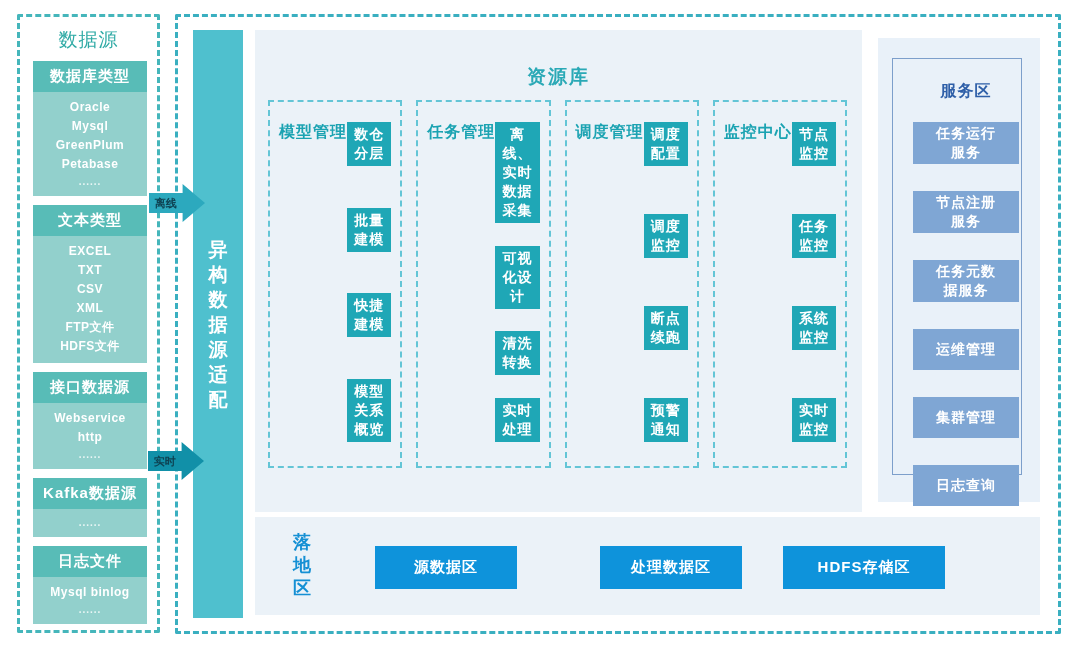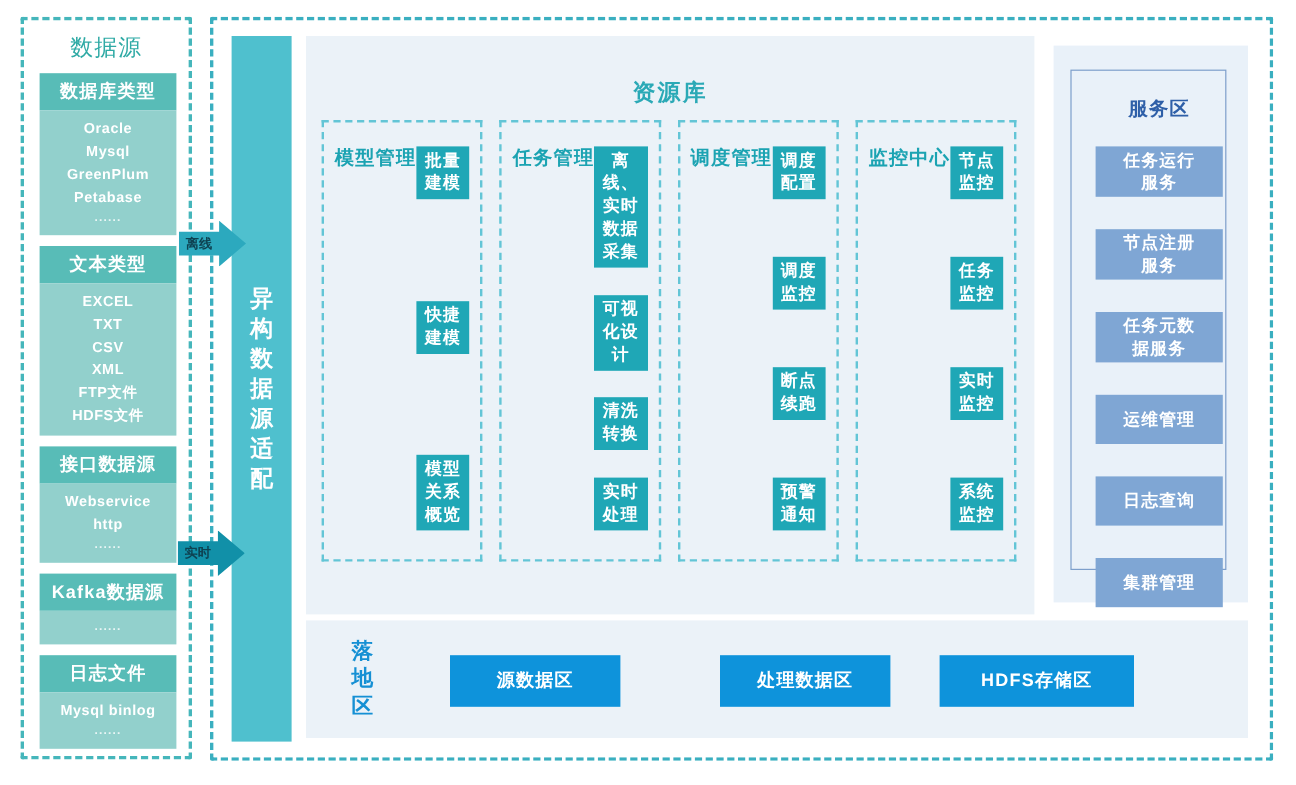--- a/index.html
+++ b/index.html
@@ -139,20 +139,21 @@
         <span class="vchar">配</span>
       </div>
   </div>
 
   <div class="repo">
     <div class="repo-title">资源库</div>
     <div class="repo-cols" id="repo-cols">
         <div class="repo-col">
           <div class="repo-col-header">模型管理</div>
           <div class="repo-btns">
+            <div class="repo-btn">数仓分层</div>
             <div class="repo-btn">批量建模</div>
             <div class="repo-btn">快捷建模</div>
             <div class="repo-btn">模型关系
 概览</div>
           </div>
         </div>
         <div class="repo-col">
           <div class="repo-col-header">任务管理</div>
           <div class="repo-btns">
             <div class="repo-btn">离线、实时
@@ -169,40 +170,40 @@
             <div class="repo-btn">调度监控</div>
             <div class="repo-btn">断点续跑</div>
             <div class="repo-btn">预警通知</div>
           </div>
         </div>
         <div class="repo-col">
           <div class="repo-col-header">监控中心</div>
           <div class="repo-btns">
             <div class="repo-btn">节点监控</div>
             <div class="repo-btn">任务监控</div>
+            <div class="repo-btn">系统监控</div>
             <div class="repo-btn">实时监控</div>
-            <div class="repo-btn">系统监控</div>
           </div>
         </div>
       </div>
   </div>
 
   <div class="services">
     <div class="svc-box">
       <div class="svc-title">服务区</div>
       <div class="svc-items" id="svc-items">
           <div class="svc-btn">任务运行
 服务</div>
           <div class="svc-btn">节点注册
 服务</div>
           <div class="svc-btn">任务元数
 据服务</div>
           <div class="svc-btn">运维管理</div>
+          <div class="svc-btn">集群管理</div>
           <div class="svc-btn">日志查询</div>
-          <div class="svc-btn">集群管理</div>
         </div>
     </div>
   </div>
 
   <div class="landing">
     <div class="landing-title" id="landing-title">
         <span class="vchar">落</span>
         <span class="vchar">地</span>
         <span class="vchar">区</span>
       </div>

